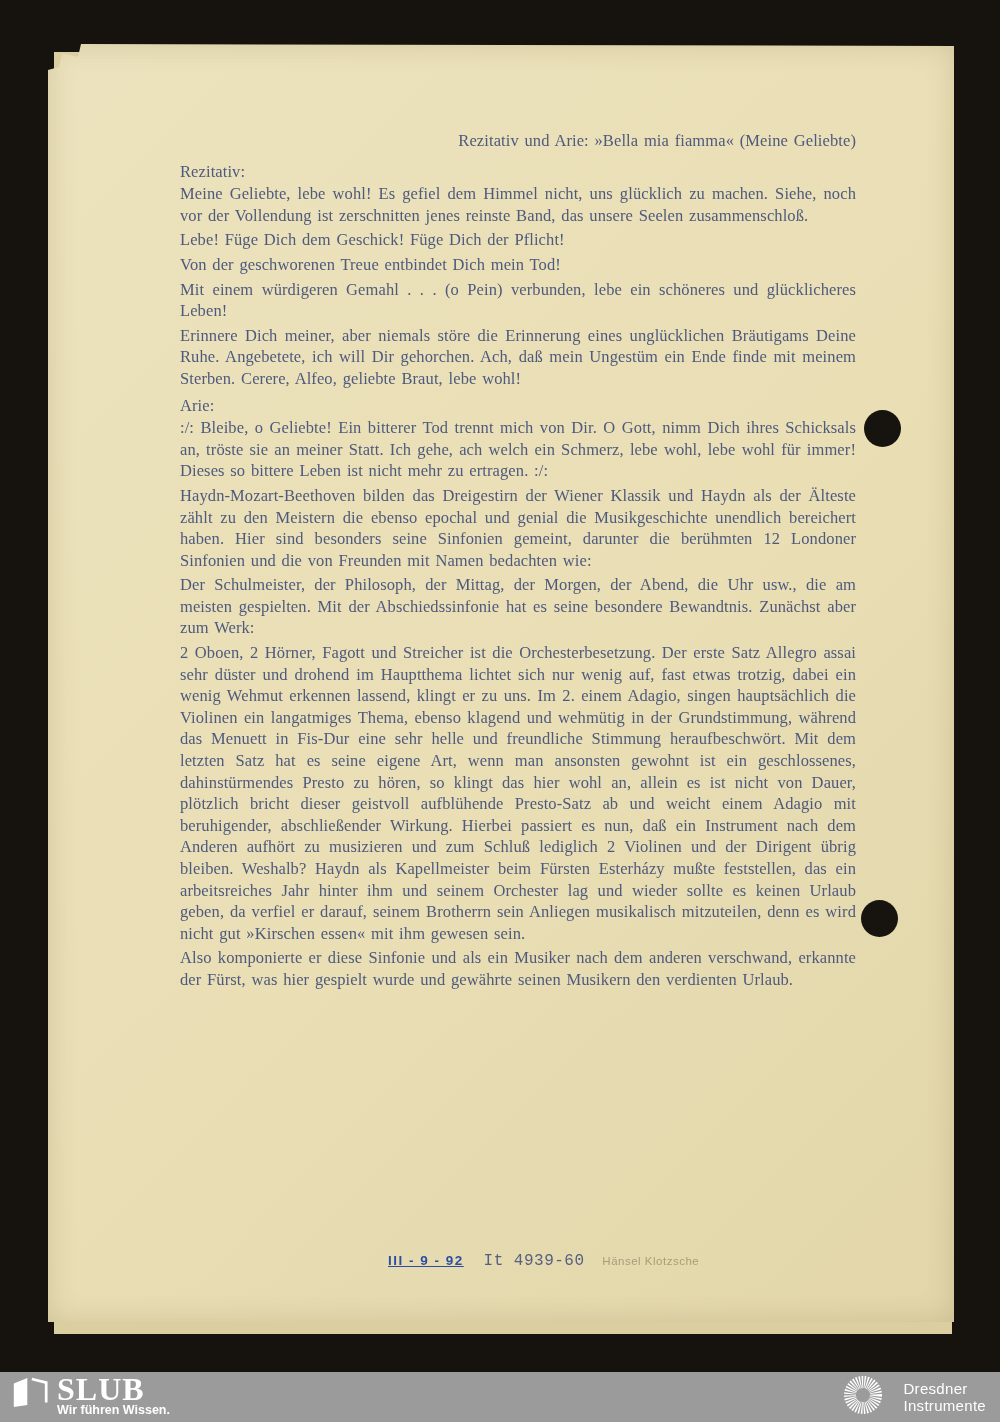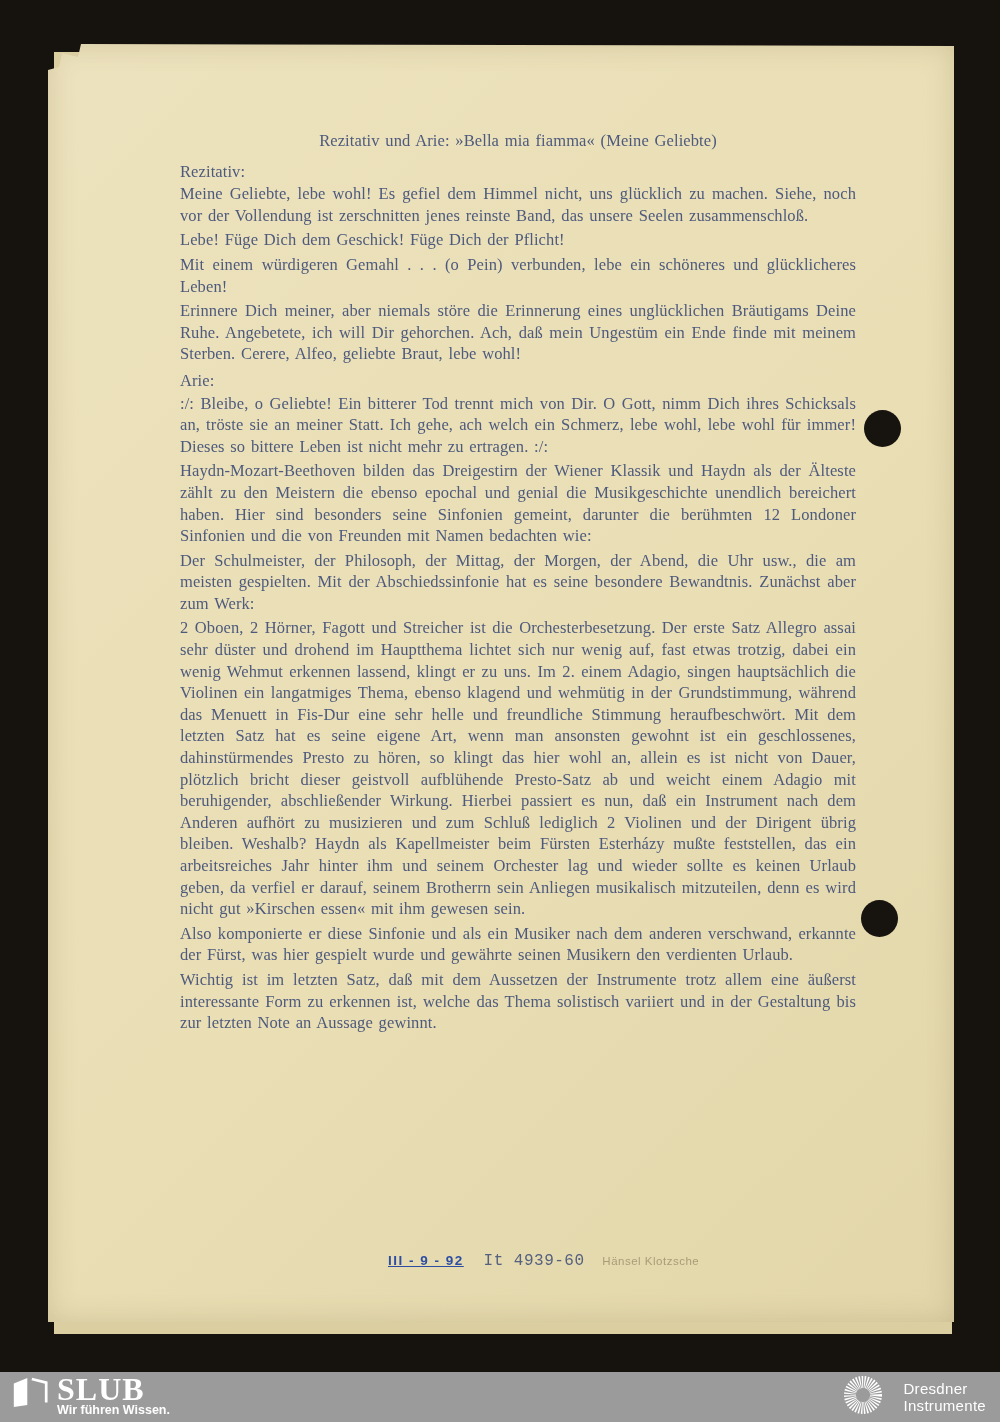--- a/index.html
+++ b/index.html
@@ -18,21 +18,21 @@
     background:linear-gradient(135deg,#ece2bd 0%,#e9deb4 55%,#e2d6aa 100%);
     clip-path:polygon(0 26px,11px 23px,14px 9px,30px 13px,33px 0,100% 2px,100% 100%,0 100%);
     box-shadow:inset 0 0 28px rgba(110,90,50,.20);
   }
   .textcol{
     position:absolute;left:132px;top:86px;width:676px;
     color:#4e5a7d;font-size:16.5px;line-height:21.6px;
     letter-spacing:.1px;word-spacing:1.5px;
   }
   .blk{margin:0 0 3px;text-align:justify;}
-  .blk.heading{text-align:center;margin-bottom:9px;}
+  .blk.heading{text-align:right;margin-bottom:9px;}
   .blk.label{text-align:left;margin:5px 0 1px;}
   .blk.gap-before{margin-top:15px;}
   .imprint{
     position:absolute;left:340px;top:1208px;white-space:nowrap;
     font-family:"Liberation Sans", sans-serif;font-size:13.5px;
   }
   .imprint .code{color:#2d4da3;font-weight:bold;letter-spacing:1.5px;text-decoration:underline;}
   .imprint .printno{color:#55617f;margin-left:16px;font-family:Liberation Mono, monospace;font-size:16px;letter-spacing:.5px;}
   .imprint .printer{color:#a89d77;margin-left:14px;font-size:11.5px;letter-spacing:.5px;}
   .hole{position:absolute;width:37px;height:37px;border-radius:50%;background:#17130e;}
@@ -57,29 +57,29 @@
 
   <div class="paper-under"></div>
 
   <div class="paper">
 
     <div class="textcol">
       <p class="blk heading">Rezitativ und Arie: »Bella mia fiamma«   (Meine Geliebte)</p>
       <p class="blk label">Rezitativ:</p>
       <p class="blk">Meine Geliebte, lebe wohl! Es gefiel dem Himmel nicht, uns glücklich zu machen. Siehe, noch vor der Vollendung ist zerschnitten jenes reinste Band, das unsere Seelen zusammenschloß.</p>
       <p class="blk">Lebe! Füge Dich dem Geschick!  Füge Dich der Pflicht!</p>
+      <p class="blk">Von der geschworenen Treue entbindet Dich mein Tod!</p>
       <p class="blk">Mit einem würdigeren Gemahl . . . (o Pein) verbunden, lebe ein schöneres und glücklicheres Leben!</p>
       <p class="blk">Erinnere Dich meiner, aber niemals störe die Erinnerung eines unglücklichen Bräutigams Deine Ruhe.  Angebetete, ich will Dir gehorchen.  Ach, daß mein Ungestüm ein Ende finde mit meinem Sterben.  Cerere, Alfeo, geliebte Braut, lebe wohl!</p>
       <p class="blk label">Arie:</p>
       <p class="blk">:/: Bleibe, o Geliebte!  Ein bitterer Tod trennt mich von Dir.  O Gott, nimm Dich ihres Schicksals an, tröste sie an meiner Statt.  Ich gehe, ach welch ein Schmerz, lebe wohl, lebe wohl für immer!  Dieses so bittere Leben ist nicht mehr zu ertragen. :/:</p>
       <p class="blk">Haydn-Mozart-Beethoven bilden das Dreigestirn der Wiener Klassik und Haydn als der Älteste zählt zu den Meistern die ebenso epochal und genial die Musikgeschichte unendlich bereichert haben.  Hier sind besonders seine Sinfonien gemeint, darunter die berühmten 12 Londoner Sinfonien und die von Freunden mit Namen bedachten wie:</p>
       <p class="blk">Der Schulmeister, der Philosoph, der Mittag, der Morgen, der Abend, die Uhr usw., die am meisten gespielten.  Mit der Abschiedssinfonie hat es seine besondere Bewandtnis.  Zunächst aber zum Werk:</p>
       <p class="blk">2 Oboen, 2 Hörner, Fagott und Streicher ist die Orchesterbesetzung.  Der erste Satz Allegro assai sehr düster und drohend im Hauptthema lichtet sich nur wenig auf, fast etwas trotzig, dabei ein wenig Wehmut erkennen lassend, klingt er zu uns.  Im 2. einem Adagio, singen hauptsächlich die Violinen ein langatmiges Thema, ebenso klagend und wehmütig in der Grundstimmung, während das Menuett in Fis-Dur eine sehr helle und freundliche Stimmung heraufbeschwört.  Mit dem letzten Satz hat es seine eigene Art, wenn man ansonsten gewohnt ist ein geschlossenes, dahinstürmendes Presto zu hören, so klingt das hier wohl an, allein es ist nicht von Dauer, plötzlich bricht dieser geistvoll aufblühende Presto-Satz ab und weicht einem Adagio mit beruhigender, abschließender Wirkung.  Hierbei passiert es nun, daß ein Instrument nach dem Anderen aufhört zu musizieren und zum Schluß lediglich 2 Violinen und der Dirigent übrig bleiben.  Weshalb?  Haydn als Kapellmeister beim Fürsten Esterházy mußte feststellen, das ein arbeitsreiches Jahr hinter ihm und seinem Orchester lag und wieder sollte es keinen Urlaub geben, da verfiel er darauf, seinem Brotherrn sein Anliegen musikalisch mitzuteilen, denn es wird nicht gut »Kirschen essen« mit ihm gewesen sein.</p>
       <p class="blk">Also komponierte er diese Sinfonie und als ein Musiker nach dem anderen verschwand, erkannte der Fürst, was hier gespielt wurde und gewährte seinen Musikern den verdienten Urlaub.</p>
-      <p class="blk">Wichtig ist im letzten Satz, daß mit dem Aussetzen der Instrumente trotz allem eine äußerst interessante Form zu erkennen ist, welche das Thema solistisch variiert und in der Gestaltung bis zur letzten Note an Aussage gewinnt.</p>
     </div>
 
     <div class="imprint">
       <span class="code">III - 9 - 92</span>
       <span class="printno">It 4939-60</span>
       <span class="printer">Hänsel Klotzsche</span>
     </div>
 
     <div class="hole hole1"></div>
     <div class="hole hole2"></div>

